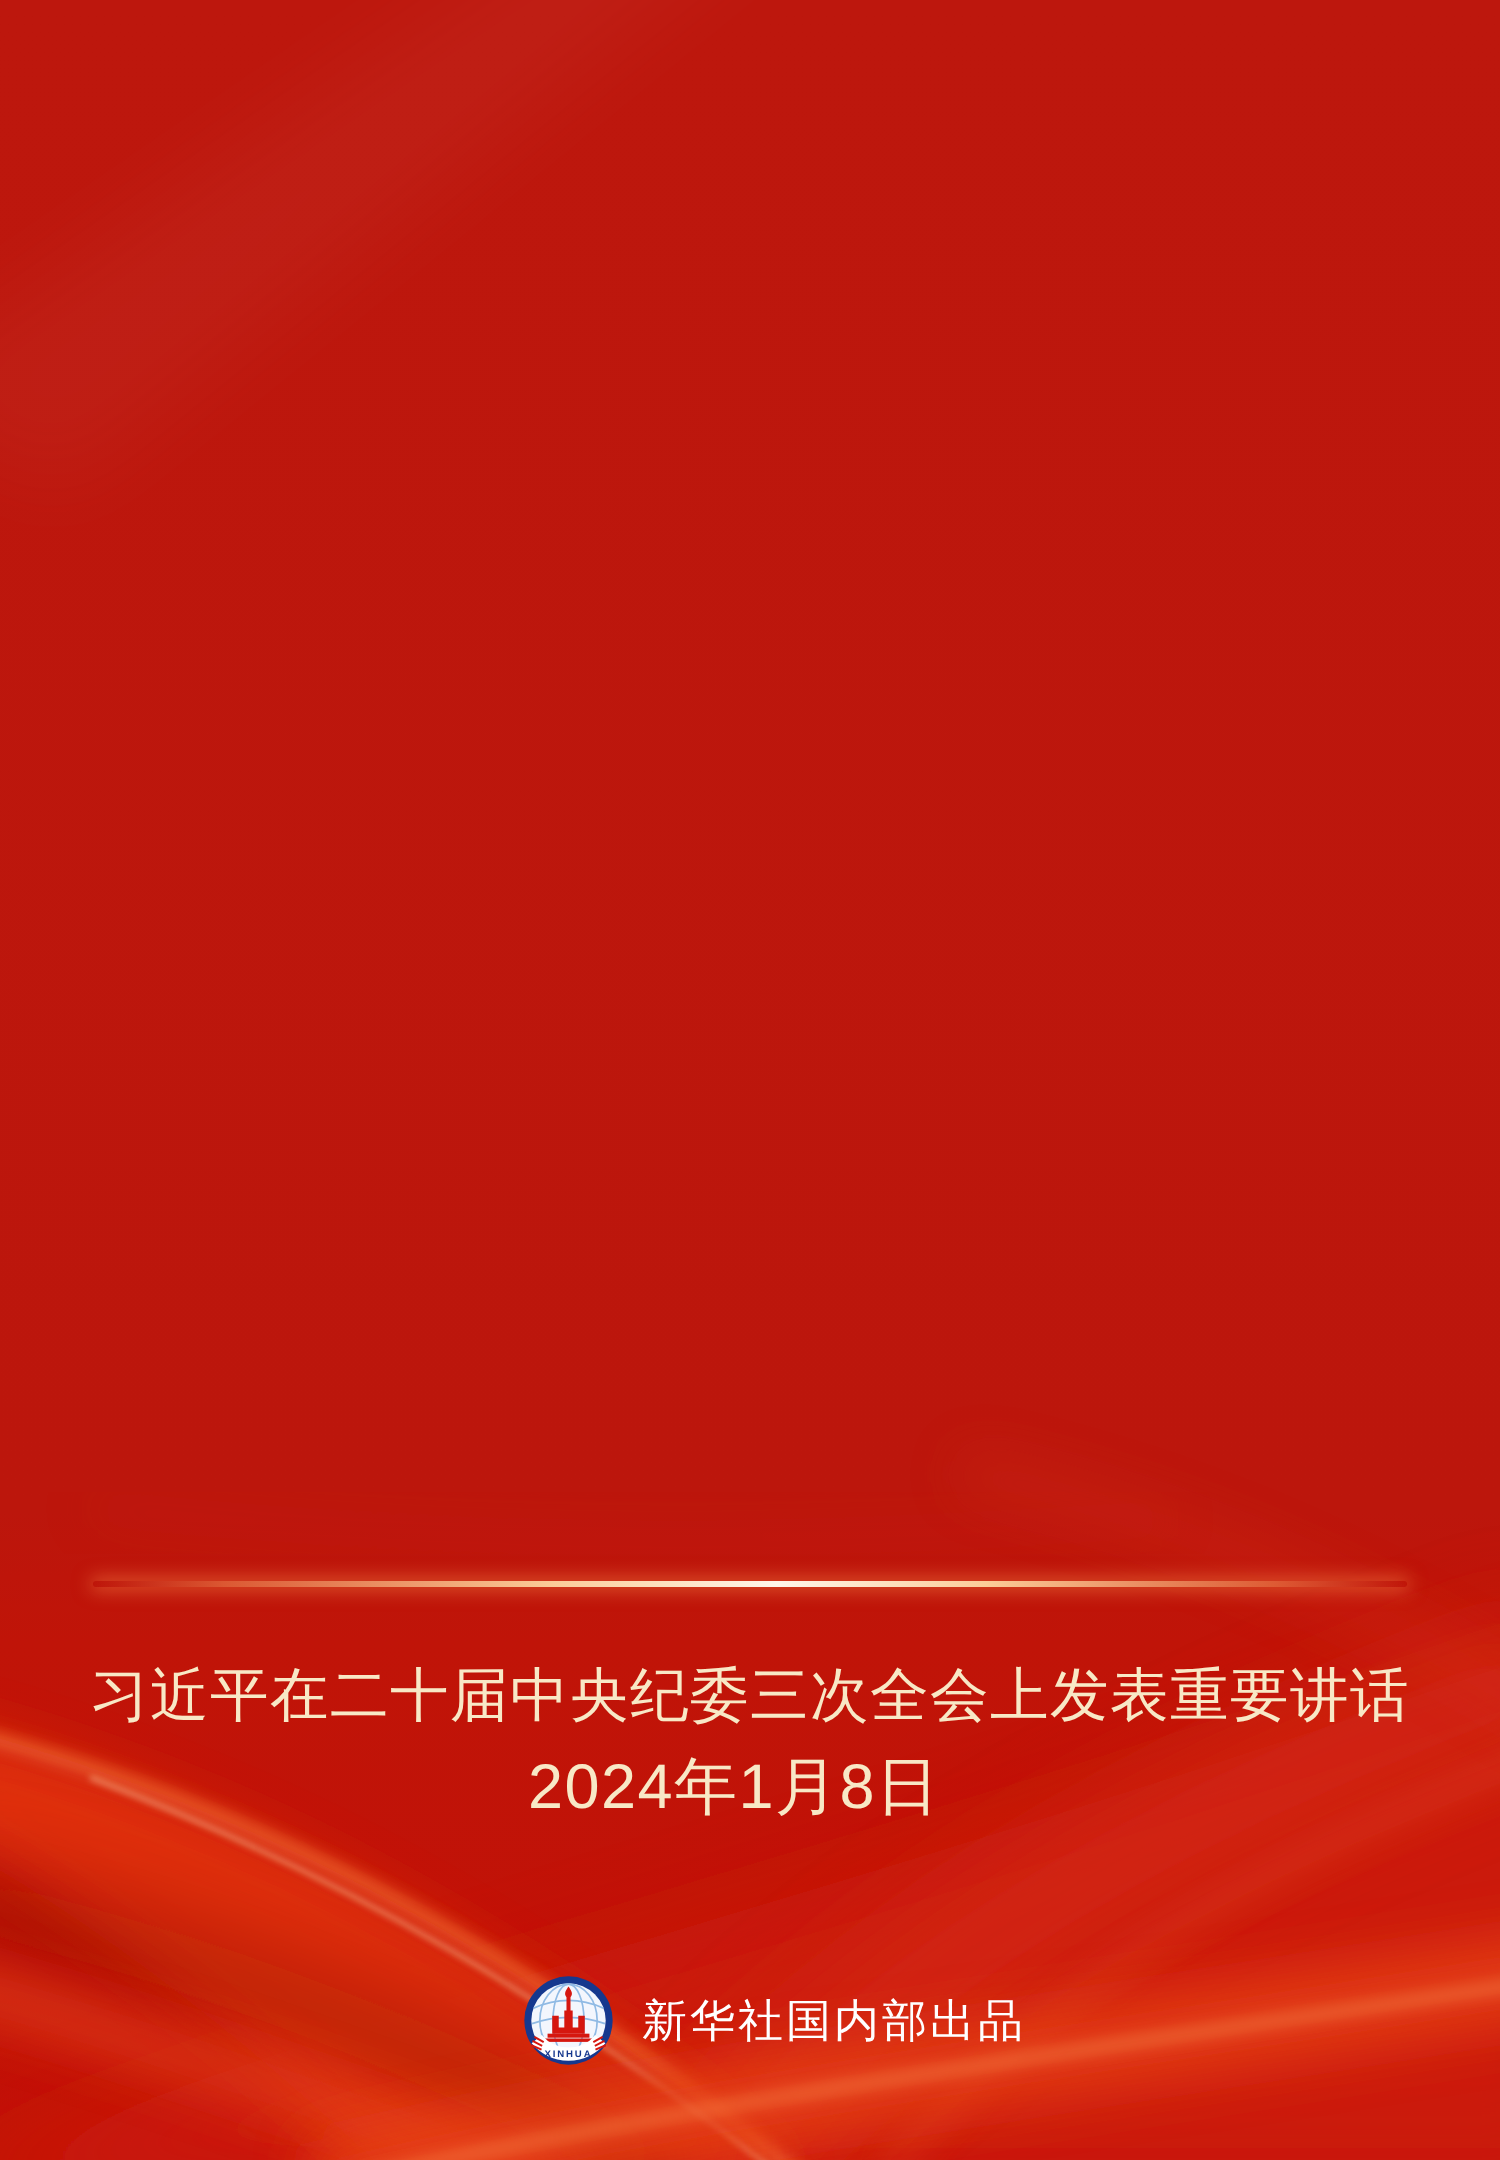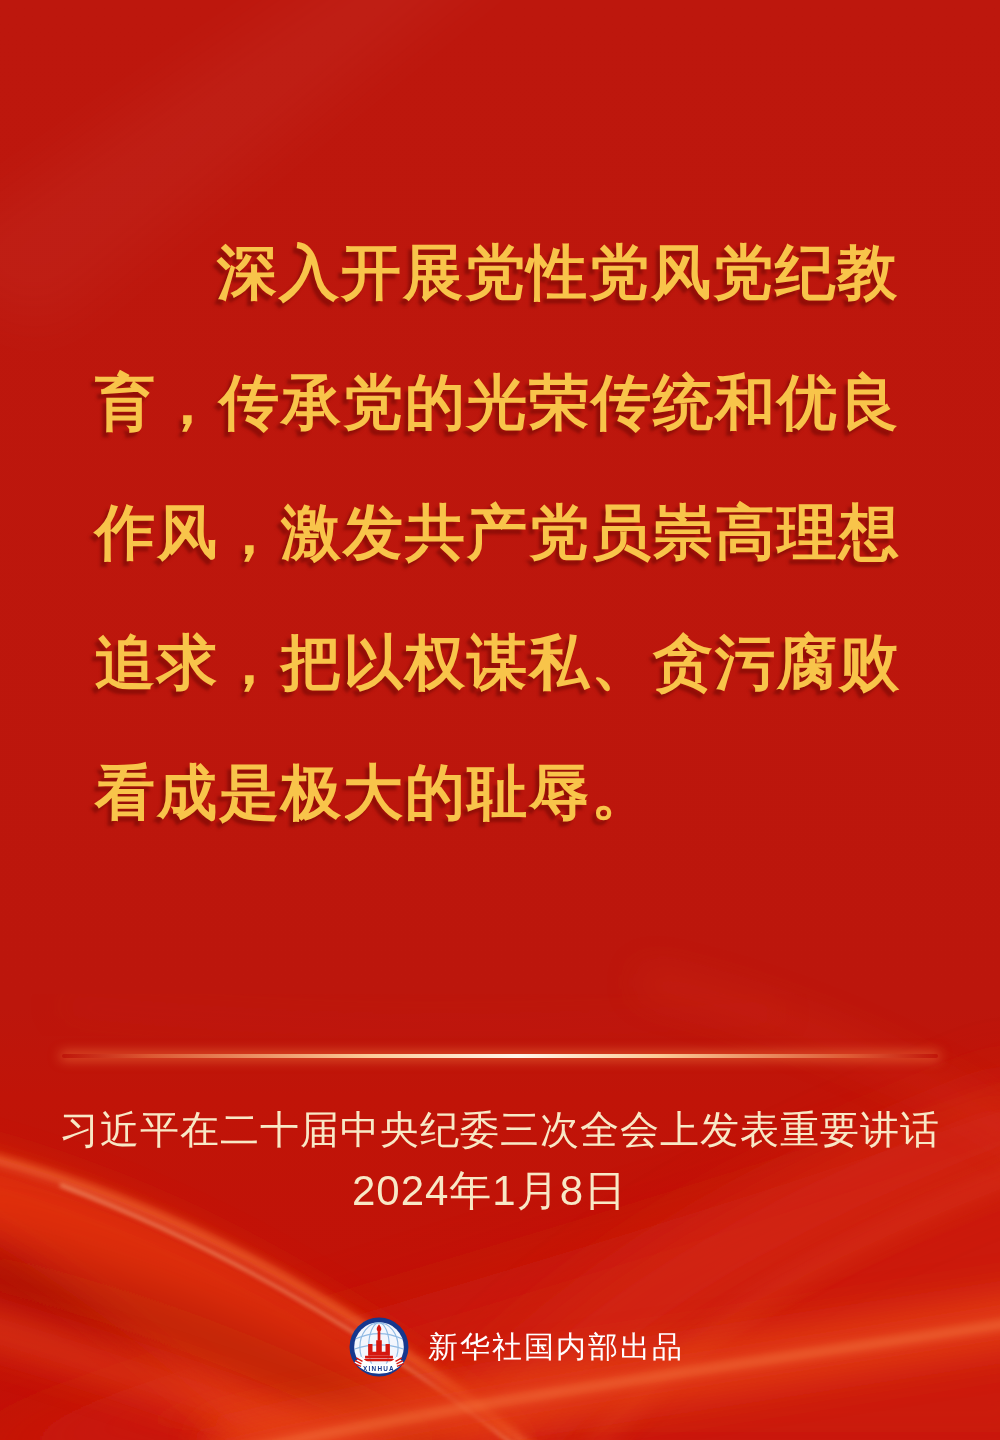--- a/index.html
+++ b/index.html
@@ -115,27 +115,20 @@
 
     <path d="M -40 1320 C 120 1365, 250 1415, 370 1455" fill="none" stroke="#e8451c" stroke-width="30" opacity="0.75" filter="url(#b18)"></path>
 
     <path d="M 210 1460 C 460 1400, 710 1370, 1045 1315" fill="none" stroke="#e63f16" stroke-width="58" opacity="0.85" filter="url(#b18)"></path>
     <path d="M 240 1452 C 480 1398, 720 1368, 1045 1318" fill="none" stroke="#ff9858" stroke-width="6" opacity="0.6" filter="url(#b5)"></path>
 
     <path d="M 640 980 C 780 1010, 900 1060, 1040 1150" fill="none" stroke="#d9301a" stroke-width="26" opacity="0.30" filter="url(#b18)"></path>
     <path d="M 60 1005 C 300 1030, 520 1032, 780 1012" fill="none" stroke="#d02413" stroke-width="14" opacity="0.25" filter="url(#b18)"></path>
   </svg>
 
-  <div class="quote">
-    <div class="qline indent">深入开展党性党风党纪教</div>
-    <div class="qline">育，传承党的光荣传统和优良</div>
-    <div class="qline">作风，激发共产党员崇高理想</div>
-    <div class="qline">追求，把以权谋私、贪污腐败</div>
-    <div class="qline">看成是极大的耻辱。</div>
-  </div>
 
   <div class="divider"></div>
 
   <div class="attr-line1">习近平在二十届中央纪委三次全会上发表重要讲话</div>
   <div class="attr-date">2024年1月8日</div>
 
   <div class="footer">
     <svg class="logo" viewBox="0 0 60 60" aria-hidden="true">
       <circle cx="30" cy="30" r="28.5" fill="#16388e"></circle>
       <circle cx="30" cy="30" r="24" fill="#f3f6fd"></circle>

